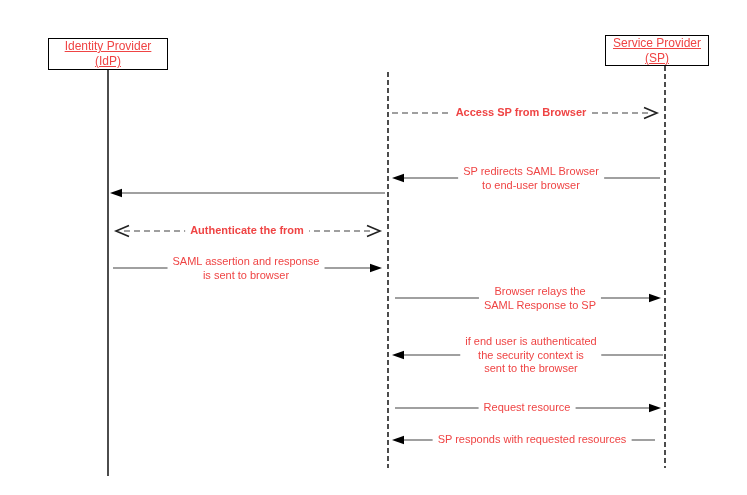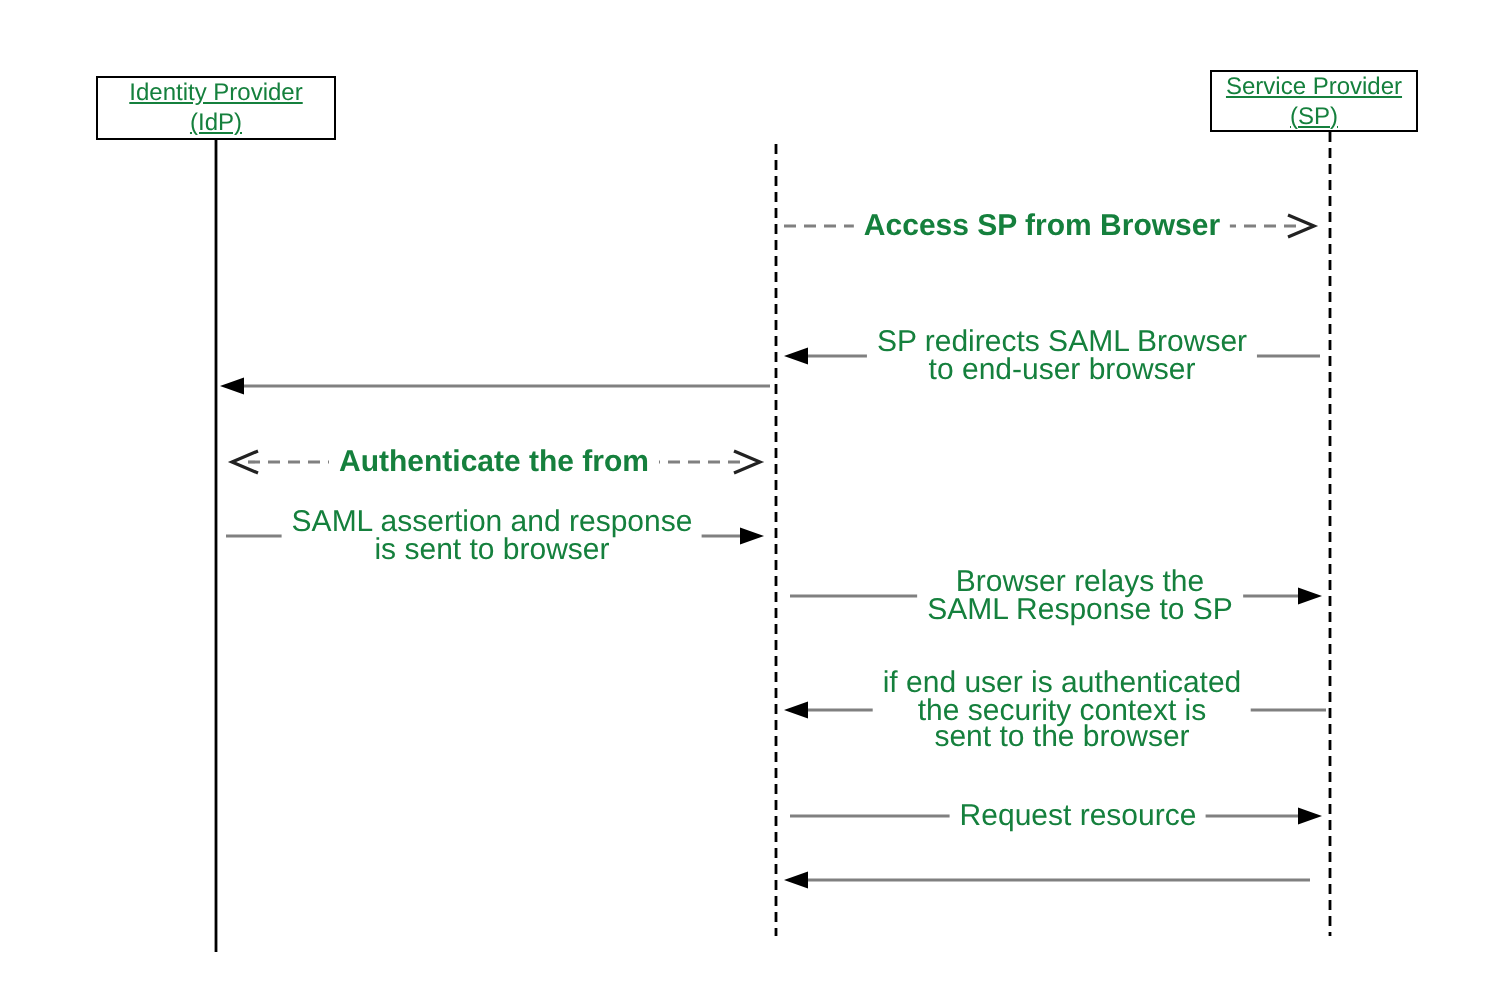--- a/index.html
+++ b/index.html
@@ -1,18 +1,18 @@
 <!DOCTYPE html>
 <html><head>
 <meta charset="utf-8">
 <style>
   html,body { margin:0; padding:0; background:#fff; }
   .stage {
     position:relative; width:747px; height:495px; background:#ffffff;
-    font-family:"Liberation Sans", sans-serif; color:#15803d; overflow:hidden;
+    font-family:"Liberation Sans", sans-serif; color:#ef4444; overflow:hidden;
   }
   svg.layer { position:absolute; left:0; top:0; width:747px; height:495px; }
 
   .lifeline { stroke:#000000; stroke-width:1.4; }
   .lifeline.dashed { stroke-dasharray:5,3; }
 
   .msg-line { stroke:#808080; stroke-width:1.6; }
   .msg-line.dashed { stroke-dasharray:6,4; }
 
   .arrowhead { fill:#000000; stroke:none; }
@@ -21,21 +21,21 @@
   .actor {
     position:absolute; box-sizing:border-box; border:1.5px solid #000;
     background:#fff; display:flex; flex-direction:column; align-items:center;
     justify-content:center; font-size:12px; line-height:15px; text-align:center;
     z-index:2;
   }
   .actor .t { text-decoration:underline; }
 
   .msg-label {
     position:absolute; transform:translate(-50%,-50%); background:#ffffff;
-    padding:0 5px; font-size:15px; line-height:13.5px; text-align:center;
+    padding:0 5px; font-size:11px; line-height:13.5px; text-align:center;
     white-space:pre-line; z-index:1;
   }
   .msg-label.bold { font-weight:bold; }
 </style>
 </head>
 <body>
 
 <div class="stage">
 
   <svg class="layer" viewBox="0 0 747 495">
@@ -86,15 +86,16 @@
   <div class="msg-label" style="left:531px; top:178px;">SP redirects SAML Browser
 to end-user browser</div>
   <div class="msg-label bold" style="left:247px; top:231px;">Authenticate the from</div>
   <div class="msg-label" style="left:246px; top:268px;">SAML assertion and response
 is sent to browser</div>
   <div class="msg-label" style="left:540px; top:298px;">Browser relays the
 SAML Response to SP</div>
   <div class="msg-label" style="left:531px; top:355px;">if end user is authenticated
 the security context is
 sent to the browser</div>
-  <div class="msg-label" style="left:527px; top:408px;margin-left:12px;">Request resource</div>
+  <div class="msg-label" style="left:527px; top:408px;">Request resource</div>
+  <div class="msg-label" style="left:532px; top:440px;">SP responds with requested resources</div>
 
 </div>
 
 </body></html>

